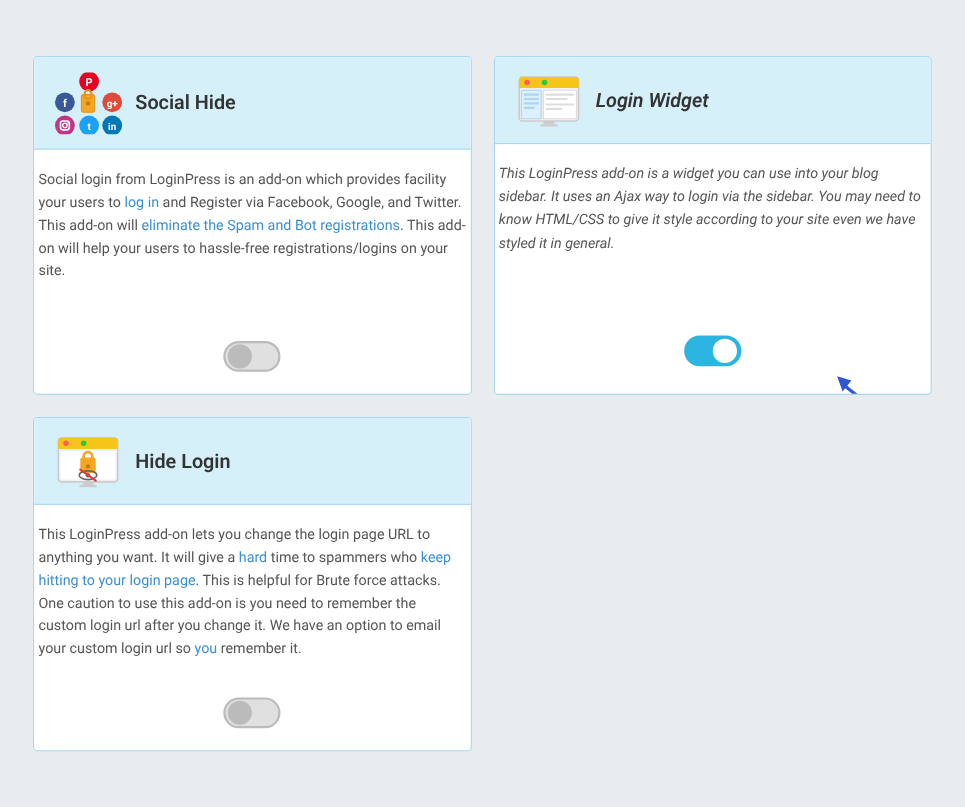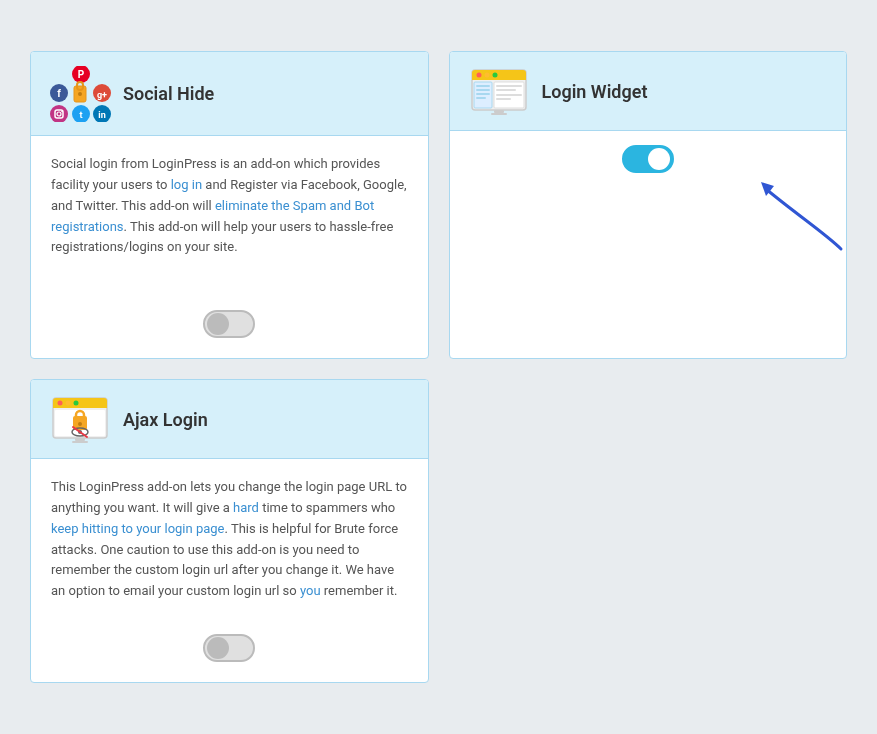--- a/index.html
+++ b/index.html
@@ -37,21 +37,21 @@
       gap: 14px;
     }
 
     .card-title {
       font-size: 18px;
       font-weight: 600;
       color: #333;
     }
 
     .card-body {
-      padding: 18px 20px;
+      padding: 18px 4px;
       font-size: 13px;
       line-height: 1.6;
       color: #555;
       min-height: 160px;
     }
 
     .card-body a, .card-body .highlight-blue {
       color: #3a8fd1;
       text-decoration: none;
     }
@@ -125,20 +125,21 @@
 
     
     .browser-icon {
       width: 60px;
       height: 50px;
     }
 
     
     .right-col {
       position: relative;
+      font-style: italic;
     }
   </style>
 </head>
 <body>
 
 <div class="main-container">
 
   <div class="card">
     <div class="card-header">
 
@@ -208,20 +209,23 @@
           <rect x="28" y="23" width="20" height="2" rx="1" fill="#ddd"></rect>
           <rect x="28" y="28" width="26" height="2" rx="1" fill="#ddd"></rect>
           <rect x="28" y="32" width="15" height="2" rx="1" fill="#ddd"></rect>
 
           <rect x="26" y="44" width="10" height="3" rx="1" fill="#ccc"></rect>
           <rect x="23" y="47" width="16" height="2" rx="1" fill="#ccc"></rect>
         </svg>
       </div>
       <span class="card-title">Login Widget</span>
     </div>
+    <div class="card-body">
+      <span>This LoginPress add-on is a widget you can use into your blog sidebar. It uses an Ajax way to login via the sidebar. You may need to know HTML/CSS to give it style according to your site even we have styled it in general.</span>
+    </div>
     <div class="card-footer" style="position:relative;">
       <button class="toggle-switch on" aria-label="Toggle Login Widget"></button>
 
       <div style="position:absolute; bottom:-65px; right:-20px; pointer-events:none;">
         
         <svg width="130" height="80" viewBox="0 0 130 80">
 
           <path d="M 105 75 C 90 60, 60 40, 30 15" stroke="#3056d3" stroke-width="3" fill="none" stroke-linecap="round"></path>
 
           <polygon points="25,8 38,12 30,22" fill="#3056d3"></polygon>
@@ -254,21 +258,21 @@
           <circle cx="31" cy="30" r="2" fill="#c17d10"></circle>
 
           <ellipse cx="31" cy="38" rx="8" ry="4" fill="none" stroke="#666" stroke-width="1.5"></ellipse>
           <circle cx="31" cy="38" r="2" fill="#666"></circle>
           <line x1="24" y1="33" x2="38" y2="43" stroke="#e63946" stroke-width="2" stroke-linecap="round"></line>
 
           <rect x="26" y="44" width="10" height="3" rx="1" fill="#ccc"></rect>
           <rect x="23" y="47" width="16" height="2" rx="1" fill="#ccc"></rect>
         </svg>
       </div>
-      <span class="card-title">Ajax Login</span>
+      <span class="card-title">Hide Login</span>
     </div>
     <div class="card-body">
       This LoginPress add-on lets you change the login page URL to anything you want. It will give a <span class="highlight-blue">hard</span> time to spammers who <span class="highlight-blue">keep hitting to your login page</span>. This is helpful for Brute force attacks. One caution to use this add-on is you need to remember the custom login url after you change it. We have an option to email your custom login url so <span class="highlight-blue">you</span> remember it.
     </div>
     <div class="card-footer">
       <button class="toggle-switch off" aria-label="Toggle Hide Login"></button>
     </div>
   </div>
 
   <div style="height: 10px;"></div>

